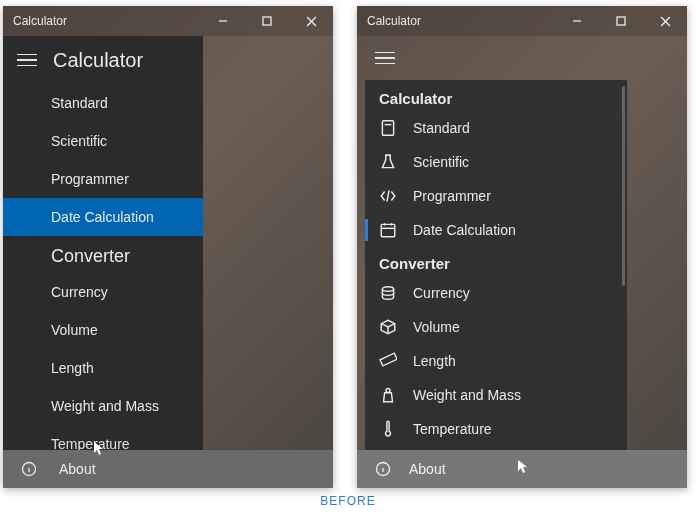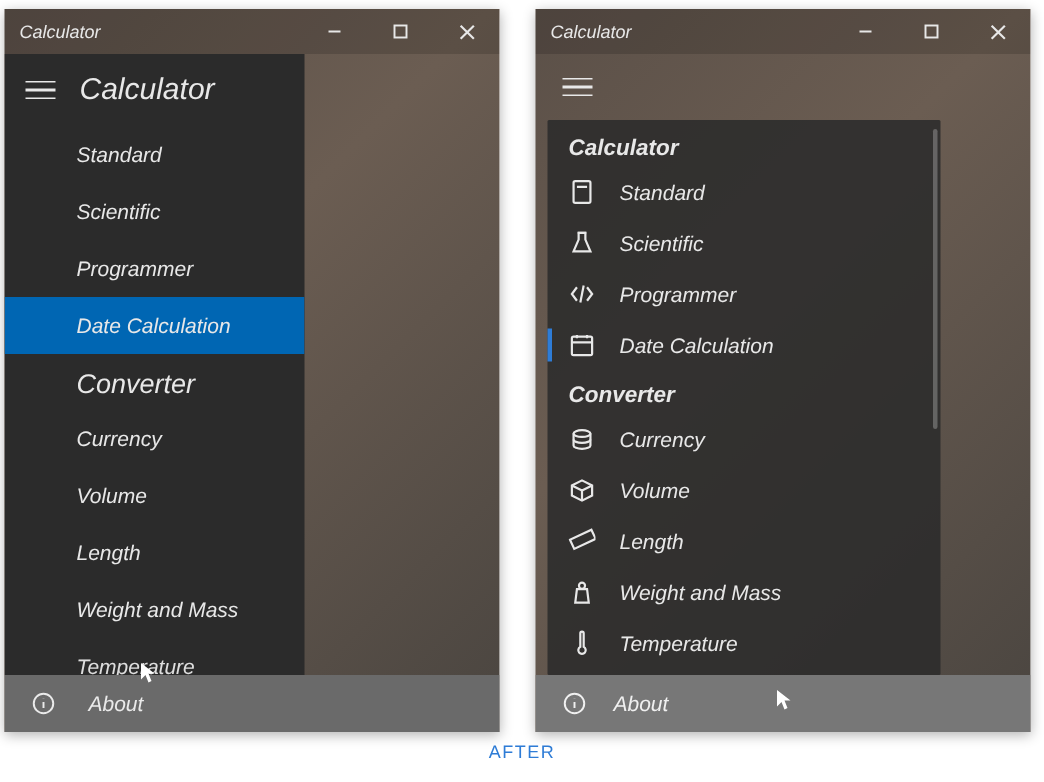--- a/index.html
+++ b/index.html
@@ -9,21 +9,20 @@
     width: 696px;
     height: 521px;
     position: relative;
     overflow: hidden;
   }
   .comparison {
     display: flex;
     gap: 24px;
     padding: 6px 6px 0 0;
     justify-content: center;
-    font-style: italic;
   }
   .window {
     width: 330px;
     height: 482px;
     background: linear-gradient(135deg, #5b5048 0%, #6b5d52 40%, #4a4540 100%);
     position: relative;
     overflow: hidden;
     box-shadow: 0 2px 8px rgba(0,0,0,0.3);
   }
   .titlebar {
@@ -430,14 +429,14 @@
       <span>About</span>
     </div>
     <div class="cursor fillw"><svg width="12" height="16" viewBox="0 0 12 16">
           <path d="M1 1 L1 12 L4 9 L6 14 L8 13 L6 8 L10 8 Z"></path>
         </svg></div>
   </div>
 
 </div>
 
 <div class="caption-row">
-  <div class="caption">AFTER</div>
+  <div class="caption">BEFORE</div>
 </div>
 
 </body></html>

